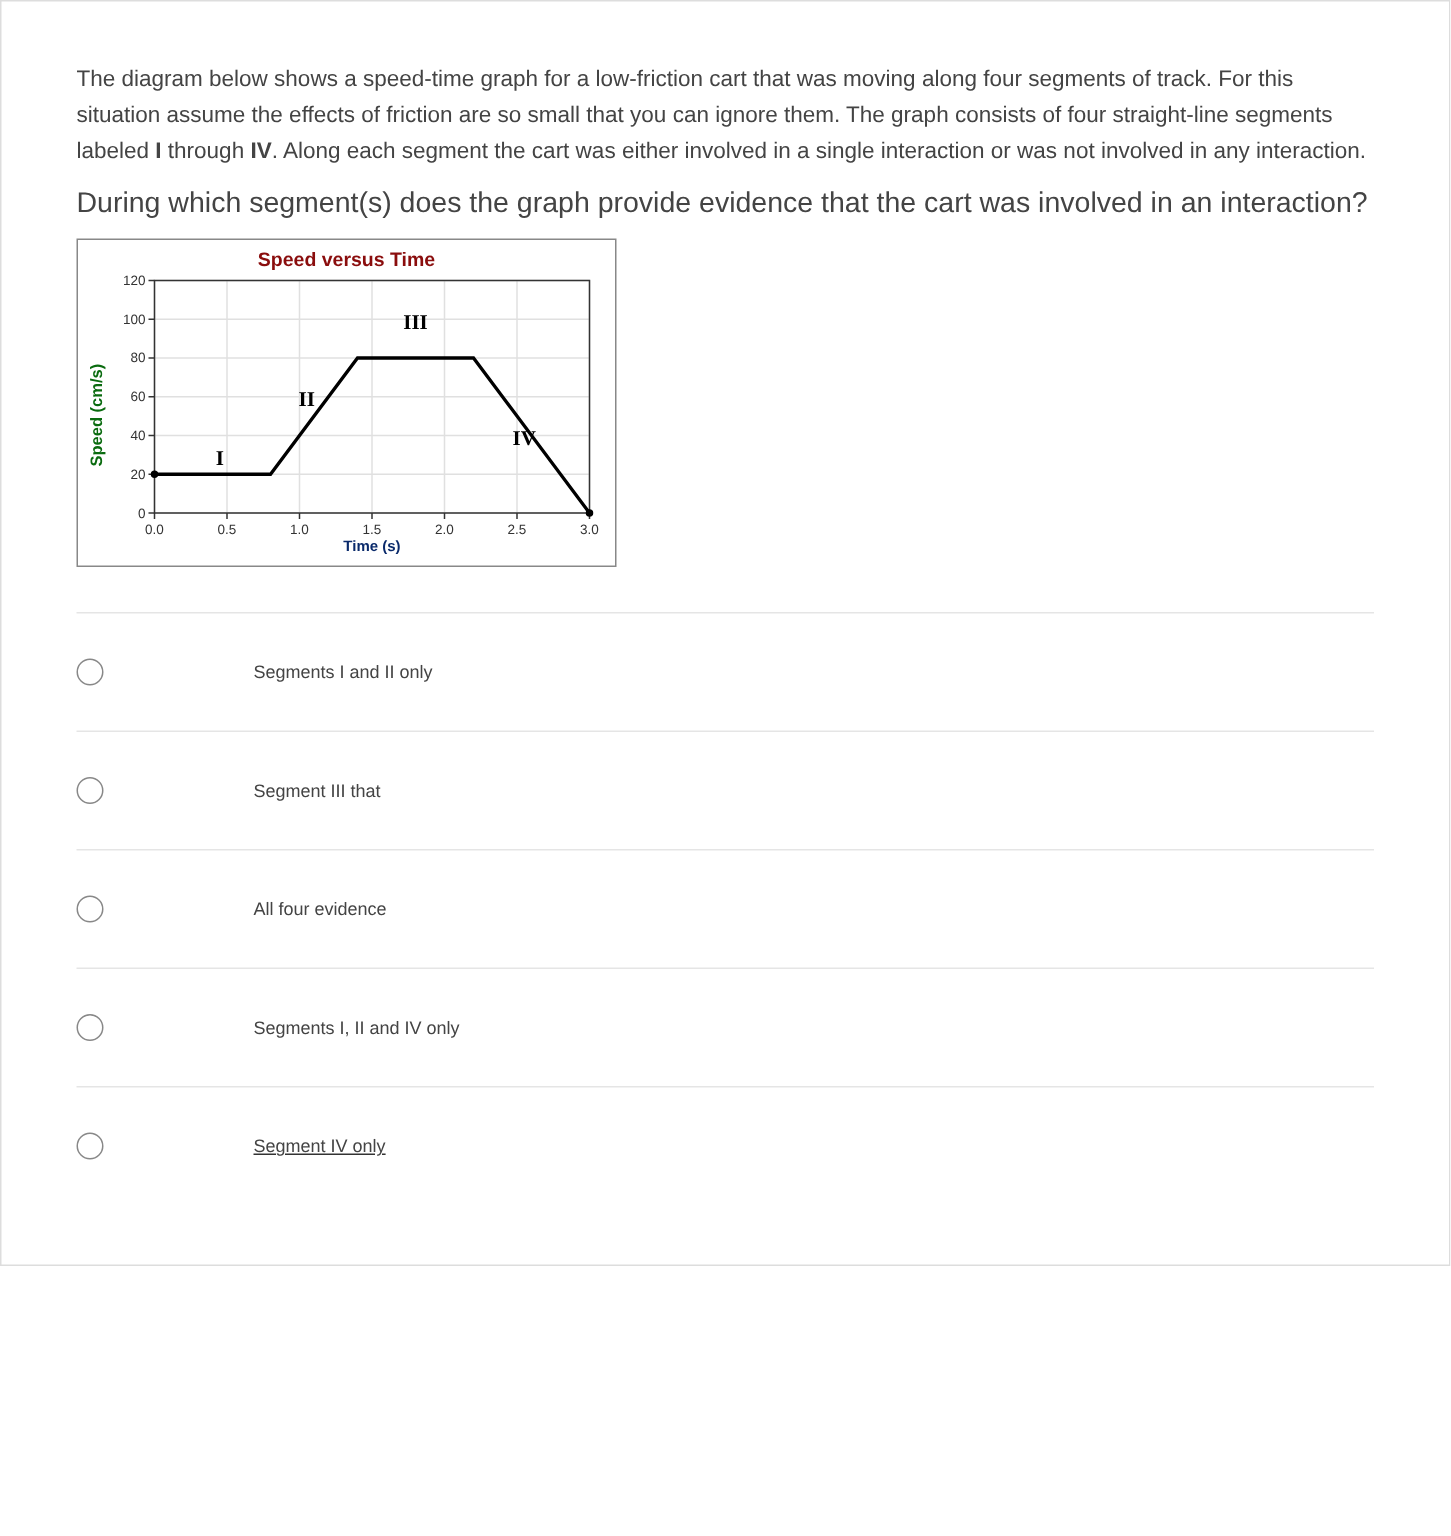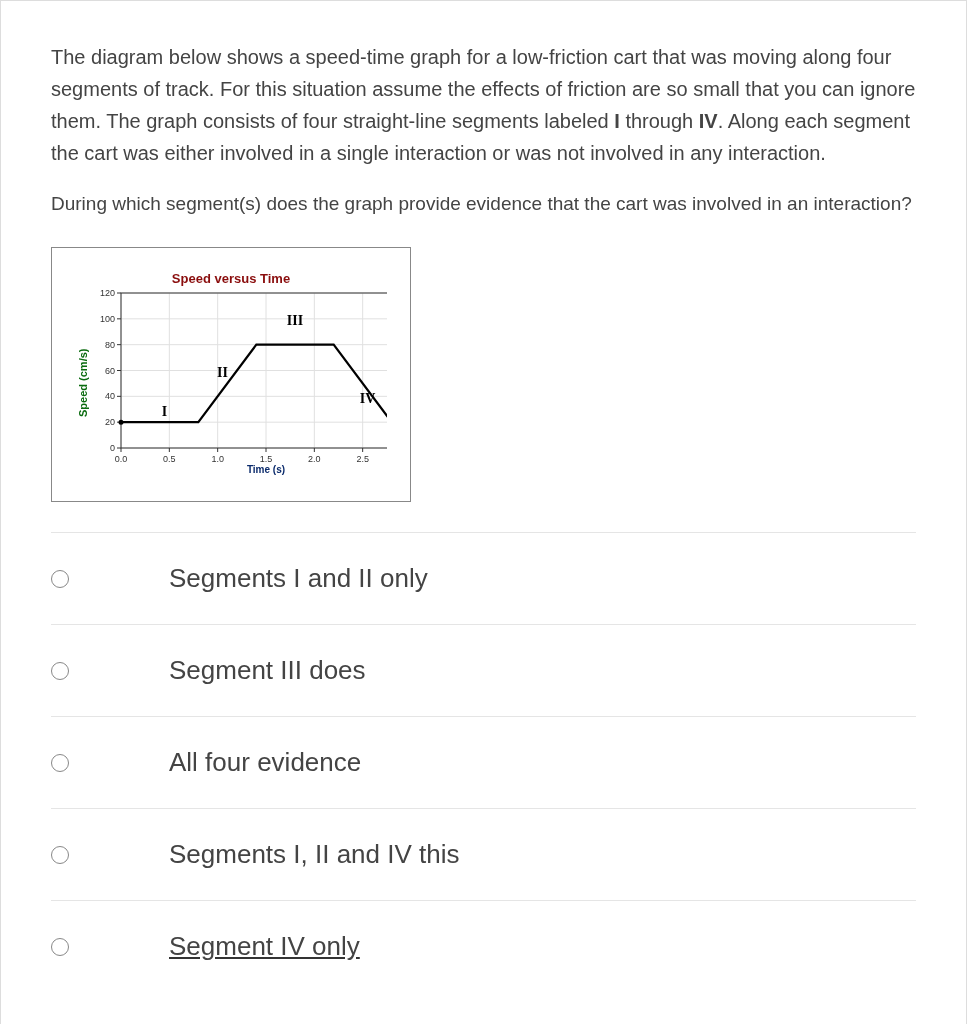--- a/index.html
+++ b/index.html
@@ -9,38 +9,38 @@
     color: #333;
     background: #fff;
   }
   .container {
     width: 967px;
     box-sizing: border-box;
     padding: 40px 50px;
     border: 1px solid #ddd;
   }
   .question-text {
-    font-size: 20px;
+    font-size: 15px;
     line-height: 1.6;
     color: #444;
-    margin-bottom: 20px;
+    margin-bottom: 8px;
   }
   .question-text strong {
     font-weight: bold;
   }
   .prompt-text {
     font-size: 19px;
     line-height: 1.6;
     color: #444;
-    margin-bottom: 28px;
+    margin-bottom: 8px;
   }
   .chart-box {
     border: 1px solid #888;
     width: 360px;
-    padding: 23px;
+    padding: 5px;
     box-sizing: border-box;
     margin-bottom: 30px;
   }
   .chart-title {
     text-align: center;
     color: #8a0d0d;
     font-weight: bold;
     font-size: 13px;
     margin-bottom: 2px;
   }
@@ -69,21 +69,21 @@
   .radio {
     width: 16px;
     height: 16px;
     border: 1.5px solid #888;
     border-radius: 50%;
     margin-left: 0px;
     margin-right: 100px;
     flex-shrink: 0;
   }
   .option-label {
-    font-size: 26px;
+    font-size: 12px;
     color: #444;
   }
 </style>
 </head>
 <body>
 
 <div class="container">
 
   <div class="question-text">
     <span>The diagram below shows a speed-time graph for a low-friction cart that was moving along four segments of track.  For this situation assume the effects of friction are so small that you can ignore them. The graph consists of four straight-line segments labeled </span><strong>I</strong><span> through </span><strong>IV</strong><span>.  Along each segment the cart was either involved in a single interaction or was not involved in any interaction.</span>
@@ -151,29 +151,29 @@
     </div>
   </div>
 
   <div class="options">
     <div class="option-row">
       <div class="radio"></div>
       <div class="option-label">Segments I and II only</div>
     </div>
     <div class="option-row">
       <div class="radio"></div>
-      <div class="option-label">Segment III does</div>
+      <div class="option-label">Segment III that</div>
     </div>
     <div class="option-row">
       <div class="radio"></div>
       <div class="option-label">All four evidence</div>
     </div>
     <div class="option-row">
       <div class="radio"></div>
-      <div class="option-label">Segments I, II and IV this</div>
+      <div class="option-label">Segments I, II and IV only</div>
     </div>
     <div class="option-row">
       <div class="radio"></div>
       <div class="option-label">Segment IV only</div>
     </div>
   </div>
 
 </div>
 
 </body></html>

